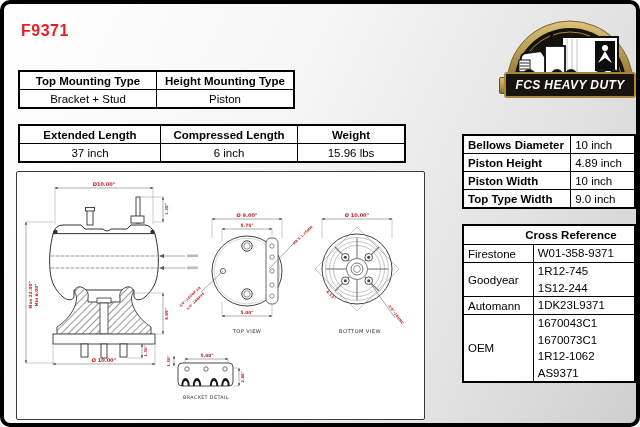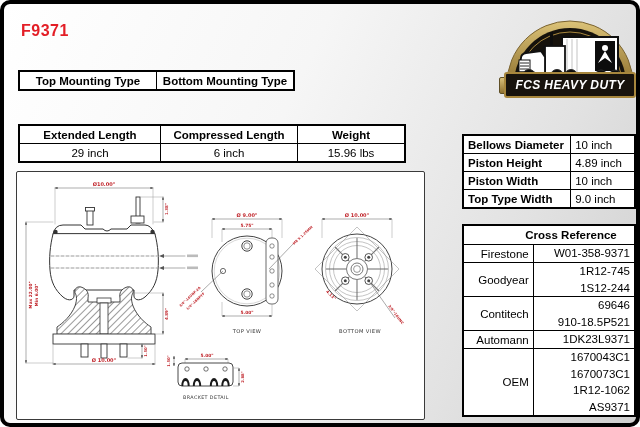--- a/index.html
+++ b/index.html
@@ -16,21 +16,21 @@
   table.t td{text-align:center;}
   #mounting{left:14px;top:66px;}
   #mounting th{width:128px;margin-top:38px;}
   #length{left:14px;top:120px;}
   #length th.c0{width:132px}#length th.c1{width:128px}#length th.c2{width:98px}
   #spec{left:458px;top:130px;}
   #spec th{width:100px;text-align:left;}
   #spec td{width:56px;text-align:left;}
   #xref{left:458px;top:220px;}
   #xref th{height:18px;padding-left:48px;}
-  #xref td{text-align:right;vertical-align:middle;}
+  #xref td{text-align:left;vertical-align:middle;}
   #xref td.brand{width:62px;}
   #xref td.nums{width:96px;}
   #xref td.nums div{line-height:16.5px;}
   
   .logo{position:absolute;left:498px;top:8px;width:136px;height:94px;}
   .logo svg{position:absolute;left:3px;top:0;}
   .banner{position:absolute;left:2px;top:60px;width:128px;height:22px;background:#18130d;
     border:2px solid #a8873d;border-radius:3px;display:flex;align-items:center;justify-content:center;z-index:2;}
   .banner-text{color:#fff;font-weight:800;font-style:italic;font-size:12px;letter-spacing:.4px;white-space:nowrap;}
   .cap{position:absolute;top:65px;width:9px;height:15px;background:linear-gradient(#d9c07a,#8f712f);
@@ -96,34 +96,38 @@
     <span class="cap r"></span>
     <div class="banner">
       <span class="banner-text">FCS HEAVY DUTY</span>
     </div>
   </div>
 
   <table class="t" id="mounting">
     <tbody>
         <tr>
       <th>Top Mounting Type</th>
-      <th>Bottom Mounting Type</th>
+      <th>Height Mounting Type</th>
+    </tr>
+    <tr>
+      <td>Bracket + Stud</td>
+      <td>Piston</td>
     </tr>
   </tbody>
     </table>
 
   <table class="t" id="length">
     <tbody>
         <tr>
       <th class="c0">Extended Length</th>
       <th class="c1">Compressed Length</th>
       <th class="c2">Weight</th>
     </tr>
     <tr>
-      <td>29 inch</td>
+      <td>37 inch</td>
       <td>6 inch</td>
       <td>15.96 lbs</td>
     </tr>
   </tbody>
     </table>
 
   <table class="t" id="spec">
     <tbody>
         <tr>
           <th>Bellows Diameter</th>
@@ -153,27 +157,20 @@
       <td class="brand">Firestone</td>
       <td class="nums">
             <div>W01-358-9371</div>
           </td>
     </tr>
     <tr>
       <td class="brand">Goodyear</td>
       <td class="nums">
         <div>1R12-745</div>
         <div>1S12-244</div>
-      </td>
-    </tr>
-    <tr>
-      <td class="brand">Contitech</td>
-      <td class="nums">
-        <div>69646</div>
-        <div>910-18.5P521</div>
       </td>
     </tr>
     <tr>
       <td class="brand">Automann</td>
       <td class="nums">
             <div>1DK23L9371</div>
           </td>
     </tr>
     <tr>
       <td class="brand">OEM</td>

